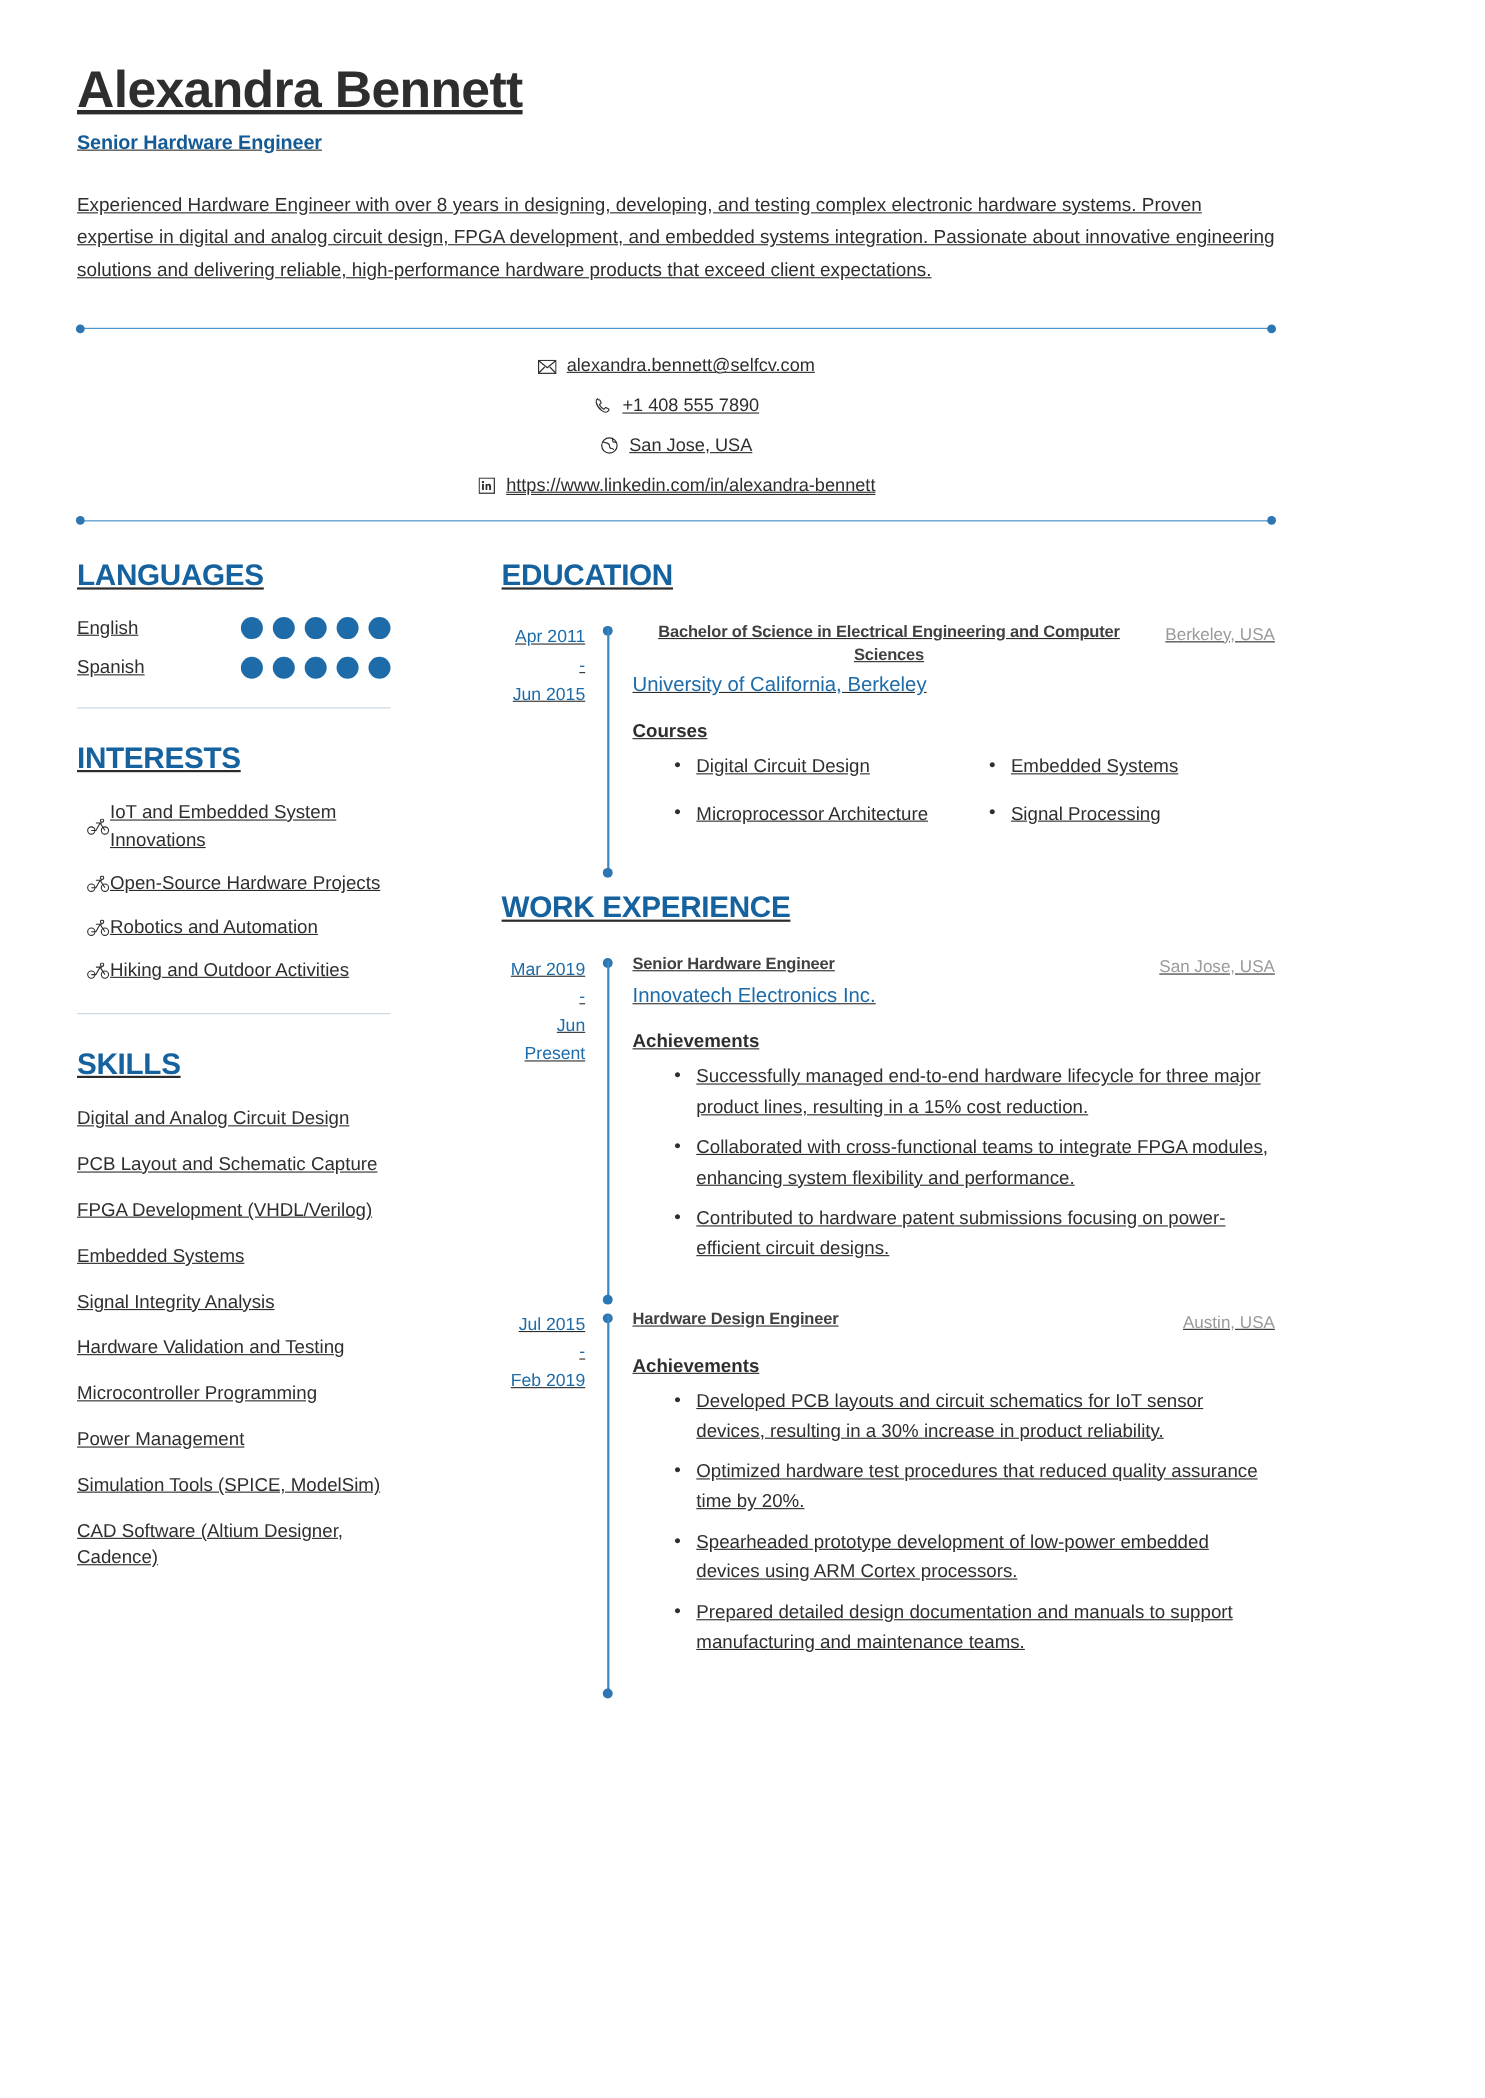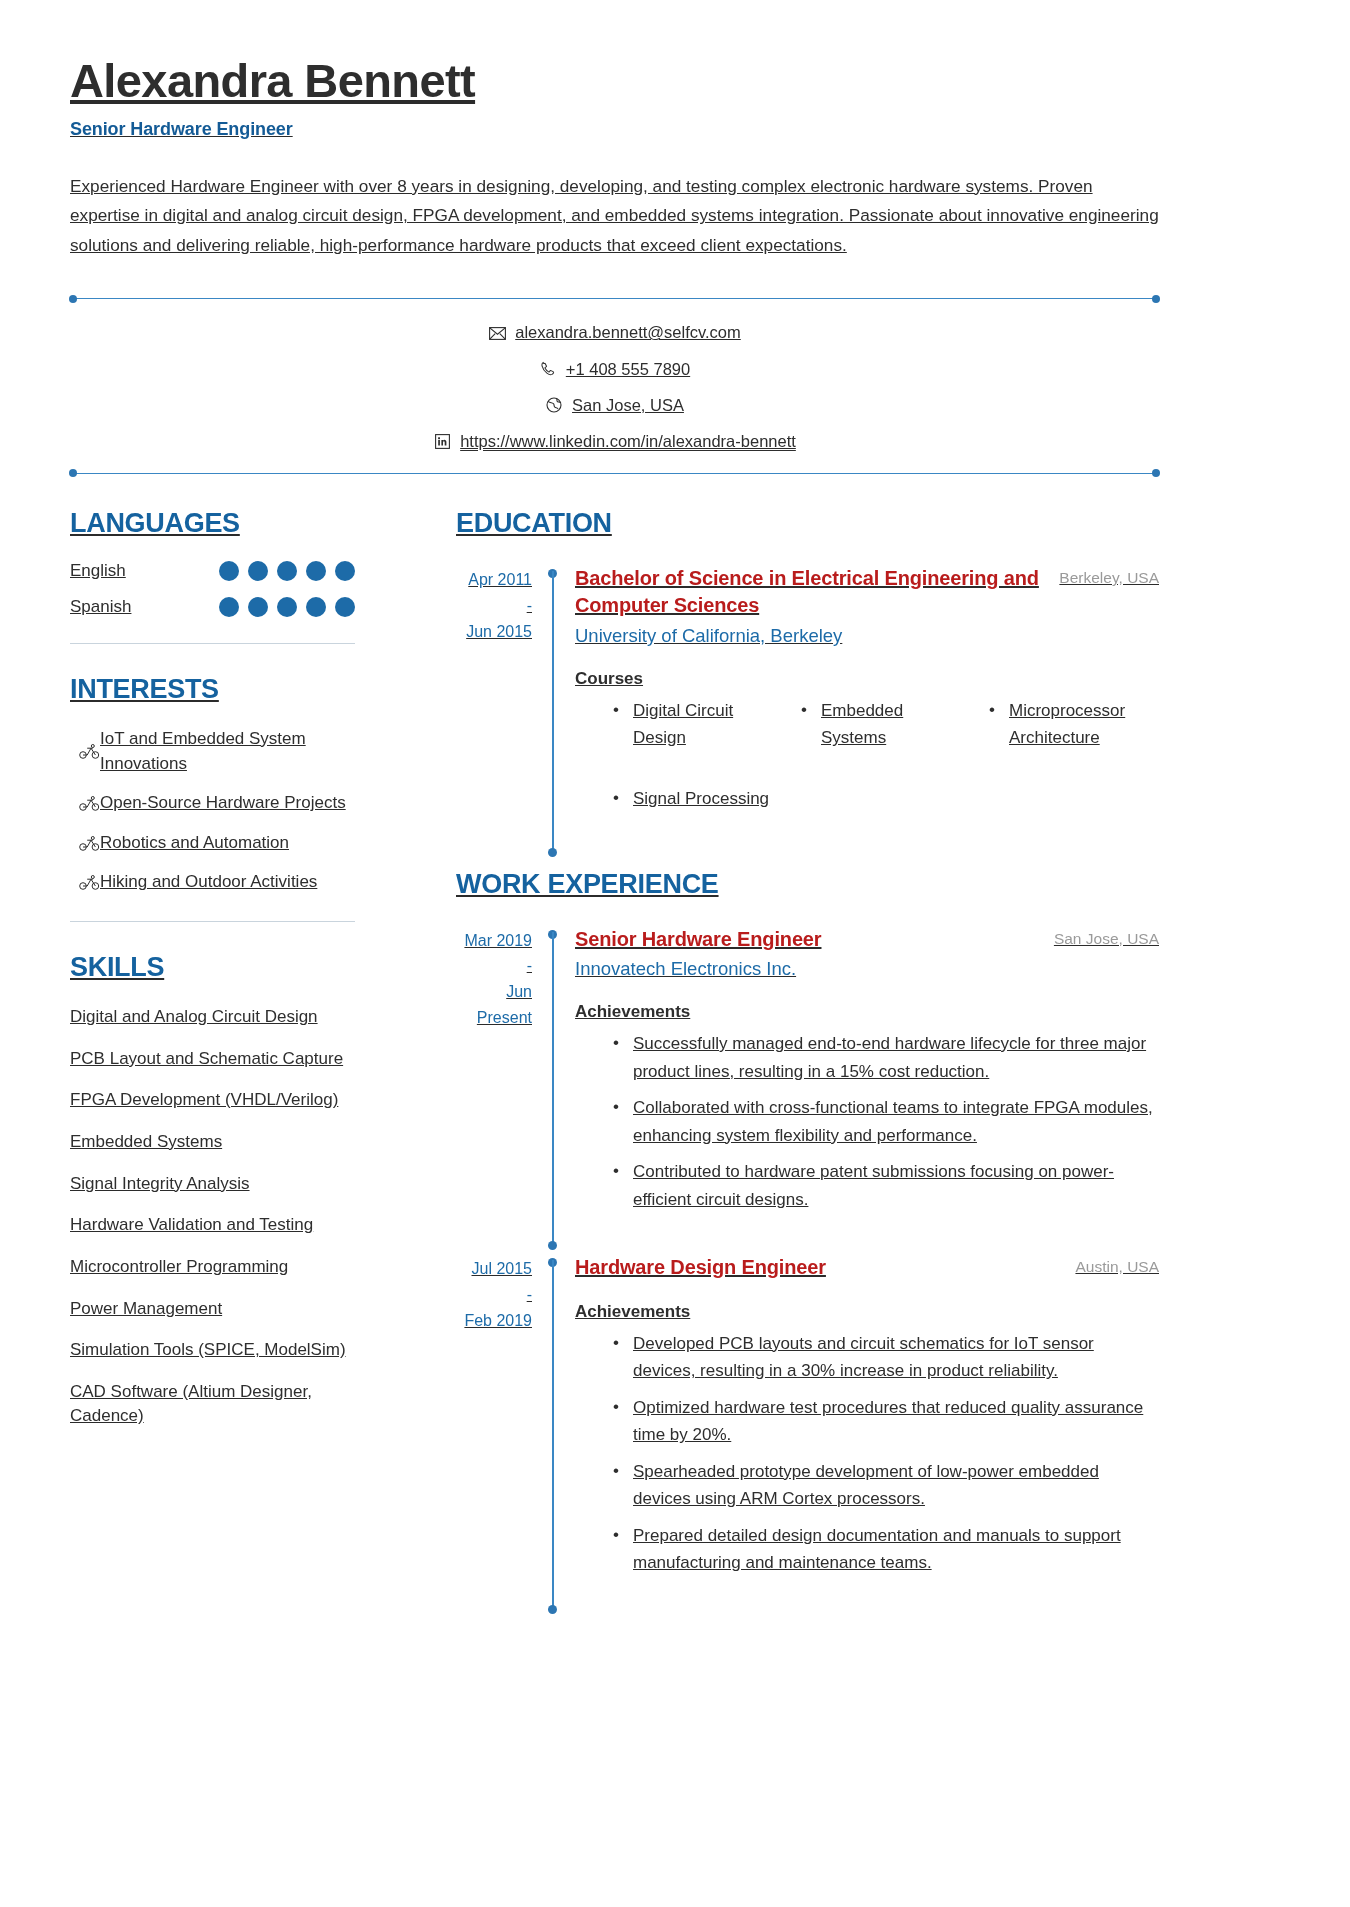--- a/index.html
+++ b/index.html
@@ -225,26 +225,27 @@
   .entry-body { flex: 1 1 auto; padding-bottom: 26px; }
 
   .entry-head {
     display: flex;
     align-items: flex-start;
     justify-content: space-between;
     gap: 18px;
   }
 
   .entry-title {
-    font-size: 20px;
+    font-size: 15px;
     font-weight: bold;
-    color: #b91c1c;
+    color: #404040;
     line-height: 1.38;
     letter-spacing: -0.15px;
     max-width: 560px;
+    text-align: center;
   }
 
   .entry-location {
     font-size: 15.5px;
     color: #9a9a9a;
     white-space: nowrap;
     padding-top: 4px;
   }
 
   .entry-org {
@@ -278,25 +279,24 @@
     content: "\2022";
     position: absolute;
     left: 0;
     top: -1px;
     font-size: 17px;
     color: #2e2e2e;
   }
 
   .courses-grid {
     display: grid;
-    grid-template-columns: 1fr 1fr 1fr;
+    grid-template-columns: 1fr 1fr;
     column-gap: 26px;
     row-gap: 0;
     padding-left: 38px;
-    gap: 18px;
   }
   .courses-grid li {
     list-style: none;
     position: relative;
     font-size: 17px;
     line-height: 1.6;
     color: #2e2e2e;
     margin-bottom: 16px;
     padding-left: 20px;
   }

